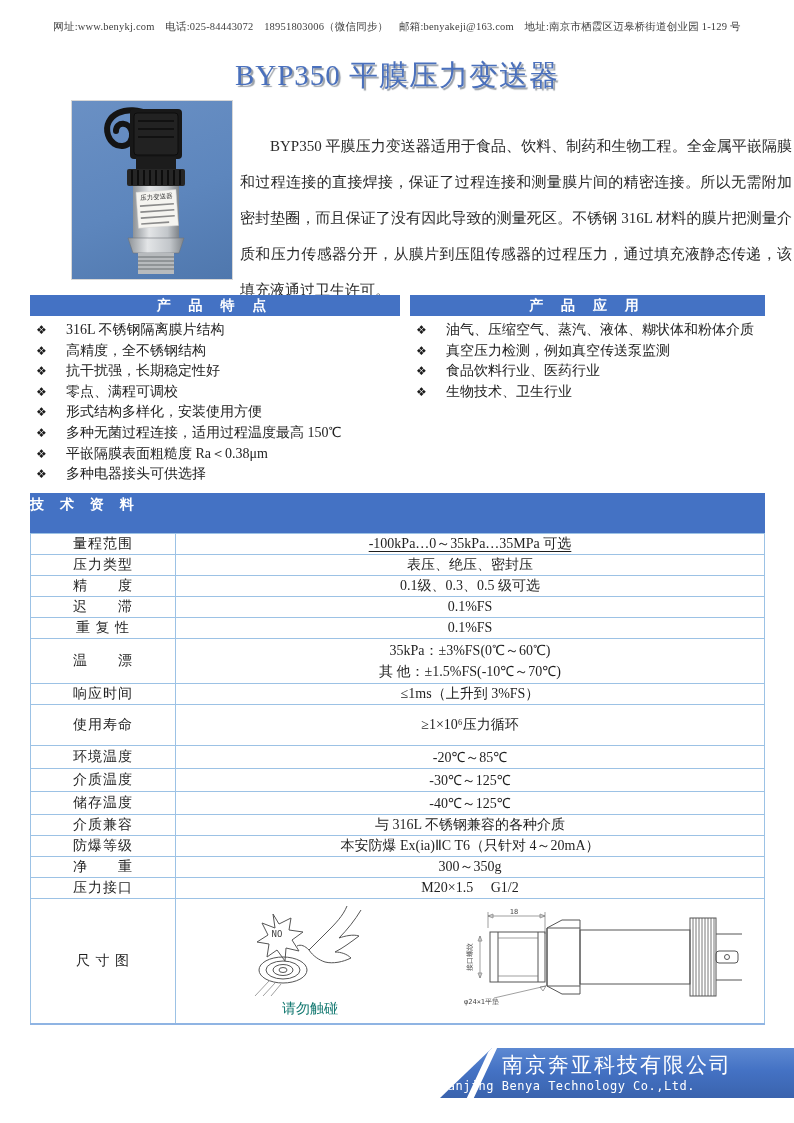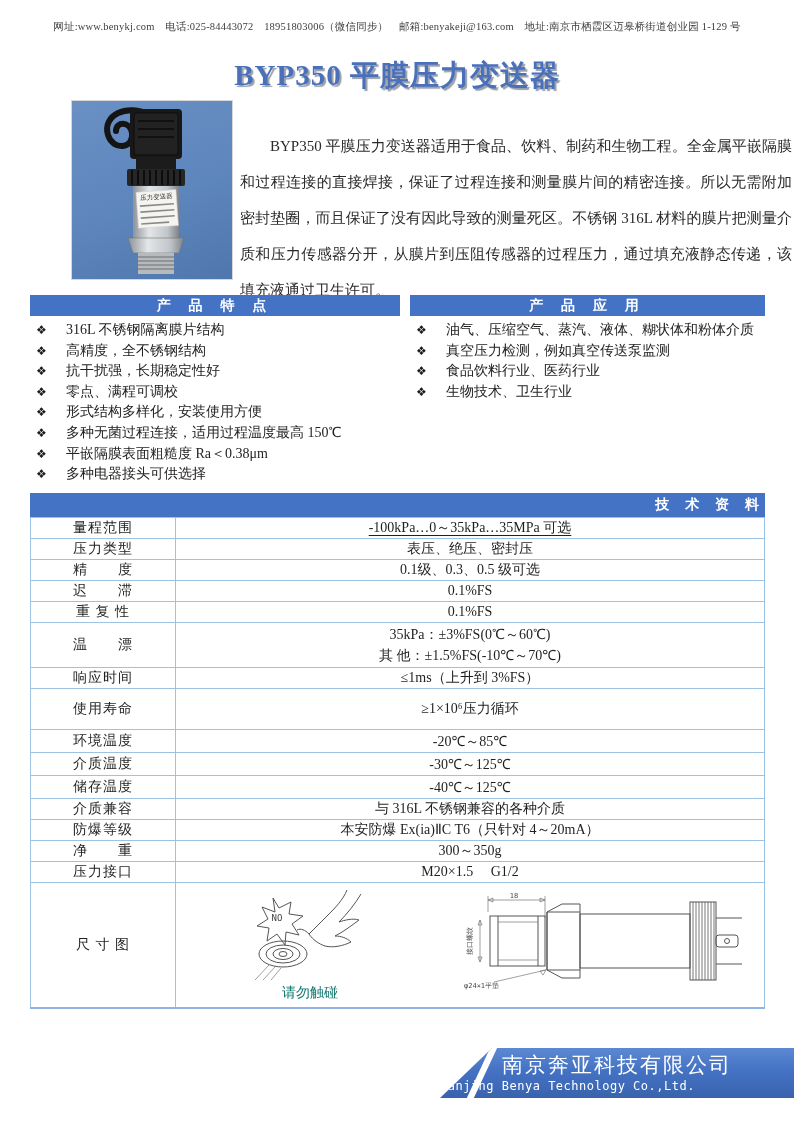--- a/index.html
+++ b/index.html
@@ -6,21 +6,21 @@
   html,body { background:#ffffff; }
   body { font-family:"Liberation Serif", serif; color:#222; }
   .page { position:relative; width:794px; height:1123px; background:#fff; overflow:hidden; margin:6px auto; }
 
   
   .contact { position:absolute; top:14px; left:0; width:794px; text-align:center;
              font-size:10.5px; color:#3d3d3d; letter-spacing:0.2px; }
 
   
   .title { position:absolute; top:50px; left:0; width:794px; text-align:center;
-           font-size:29px; font-weight:bold; color:#4a70bc;
+           font-size:29px; font-weight:normal; color:#4a70bc;
            text-shadow:2px 2px 1px #9aa0a8; letter-spacing:1px; }
 
   
   .photo { position:absolute; left:72px; top:95px; width:160px; height:178px;
            background:linear-gradient(160deg,#6a90c4 0%, #5d86bd 55%, #4f77ad 100%);
            box-shadow:0 0 0 1px #d7d7d7; }
 
   
   .intro { position:absolute; left:240px; top:122px; width:552px;
            font-size:15px; line-height:36px; text-align:justify; text-indent:2em; color:#2a2a2a; }
@@ -34,21 +34,21 @@
 
   
   .blist { position:absolute; list-style:none; font-size:14px; }
   .blist-features { left:36px; top:314px; width:372px; }
   .blist-apps { left:416px; top:314px; width:370px; }
   .blist li { display:flex; align-items:flex-start; line-height:20.6px; }
   .blist .bullet { width:16px; flex:0 0 16px; margin-right:14px; font-size:12px; color:#1a1a1a; }
 
   
   .spec-wrap { position:absolute; left:30px; top:487px; width:735px; }
-  .spec-header { height:24px; background:#4472c4; color:#fff; text-align:right; line-height:22px;
+  .spec-header { height:40px; background:#4472c4; color:#fff; text-align:left; line-height:22px;
                  font-size:14px; font-weight:bold; letter-spacing:6px;
                  font-family:"Liberation Sans", sans-serif; }
   table.spec { width:735px; border-collapse:collapse; table-layout:fixed; font-size:14px;
                border-bottom:2px solid #8fb4e3; }
   table.spec td { border:1px solid #9cc2e5; text-align:center; vertical-align:middle;
                   height:21px; padding:1px 4px; color:#1f1f1f; }
   td.lbl { width:145px; letter-spacing:1px; }
   td.u { text-decoration:underline; text-underline-offset:3px; }
   td.pre { white-space:pre-line; line-height:21px; }
   tr.row-drift td { height:43px; }

